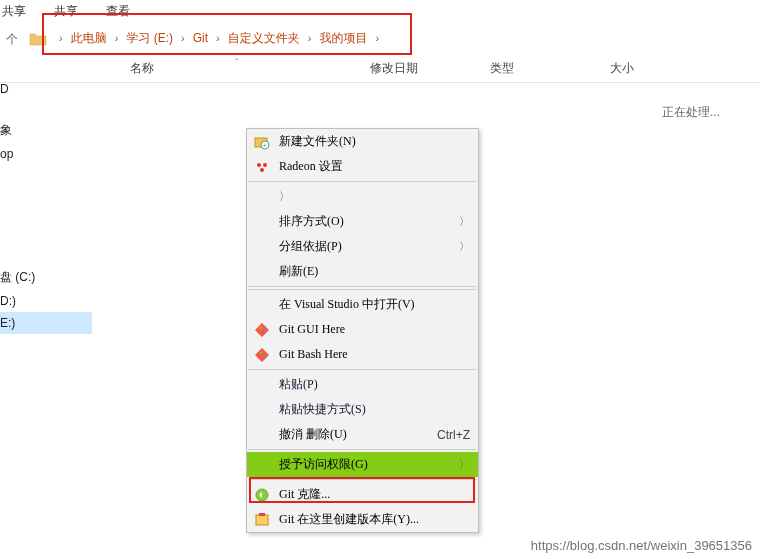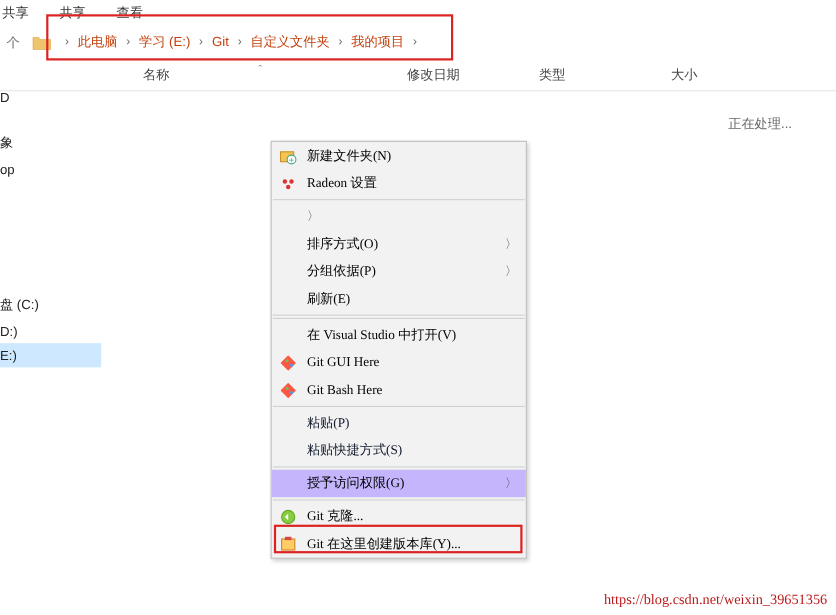--- a/index.html
+++ b/index.html
@@ -35,21 +35,21 @@
 
 .ctx-menu { position: absolute; left: 246px; top: 128px; width: 233px; background: #f2f2f2; border: 1px solid #bfbfbf; box-shadow: 2px 2px 4px rgba(0,0,0,0.2); }
 .ctx-menu .mi { display: flex; align-items: center; height: 25px; padding: 0 8px 0 6px; position: relative; }
 .ctx-menu .mi .ico { width: 18px; height: 18px; margin-right: 8px; display: flex; align-items: center; justify-content: center; flex-shrink: 0; }
 .ctx-menu .mi .lbl { flex: 1; color: #000; font-family: Liberation Serif, serif; }
 .ctx-menu .mi .lbl.dis { color: #0f172a; }
 .ctx-menu .mi .arrow { color: #555; font-size: 11px; }
 .ctx-menu .mi .shortcut { color: #444; font-size: 12px; }
 .ctx-menu .sep { height: 1px; background: #d0d0d0; margin: 2px 1px; }
 
-.watermark { position: absolute; right: 8px; bottom: 6px; color: #b91c1c; font-size: 13px; font-family: Liberation Serif, serif; }
+.watermark { position: absolute; right: 8px; bottom: 6px; color: #737373; font-size: 13px; font-family: Liberation Sans, sans-serif; }
 
 .red-2 { top: 477px; left: 249px; width: 226px; height: 26px; }
 </style>
 </head>
 <body>
 
 <div class="top-tabs">
   <span style="margin-left:-18px;">共享</span>
   <span>共享</span>
   <span>查看</span>
@@ -170,22 +170,27 @@
   </div>
   <div class="sep"></div>
   <div class="mi">
     <span class="ico"></span>
     <span class="lbl dis">粘贴(P)</span>
   </div>
   <div class="mi">
     <span class="ico"></span>
     <span class="lbl dis">粘贴快捷方式(S)</span>
   </div>
-  <div class="sep"></div>
-  <div class="mi" style="background:#c4b5fd">
+  <div class="mi">
+    <span class="ico"></span>
+    <span class="lbl">撤消 删除(U)</span>
+    <span class="shortcut">Ctrl+Z</span>
+  </div>
+  <div class="sep"></div>
+  <div class="mi" style="background:#84cc16">
     <span class="ico"></span>
     <span class="lbl">授予访问权限(G)</span>
     <span class="arrow">〉</span>
   </div>
   <div class="sep"></div>
   <div class="mi">
     <span class="ico">
         <svg width="16" height="16">
           <circle cx="8" cy="8" r="6" fill="#8c4" stroke="#6a2"></circle>
           <path d="M5 8 L8 11 L8 5" fill="#fff"></path>

